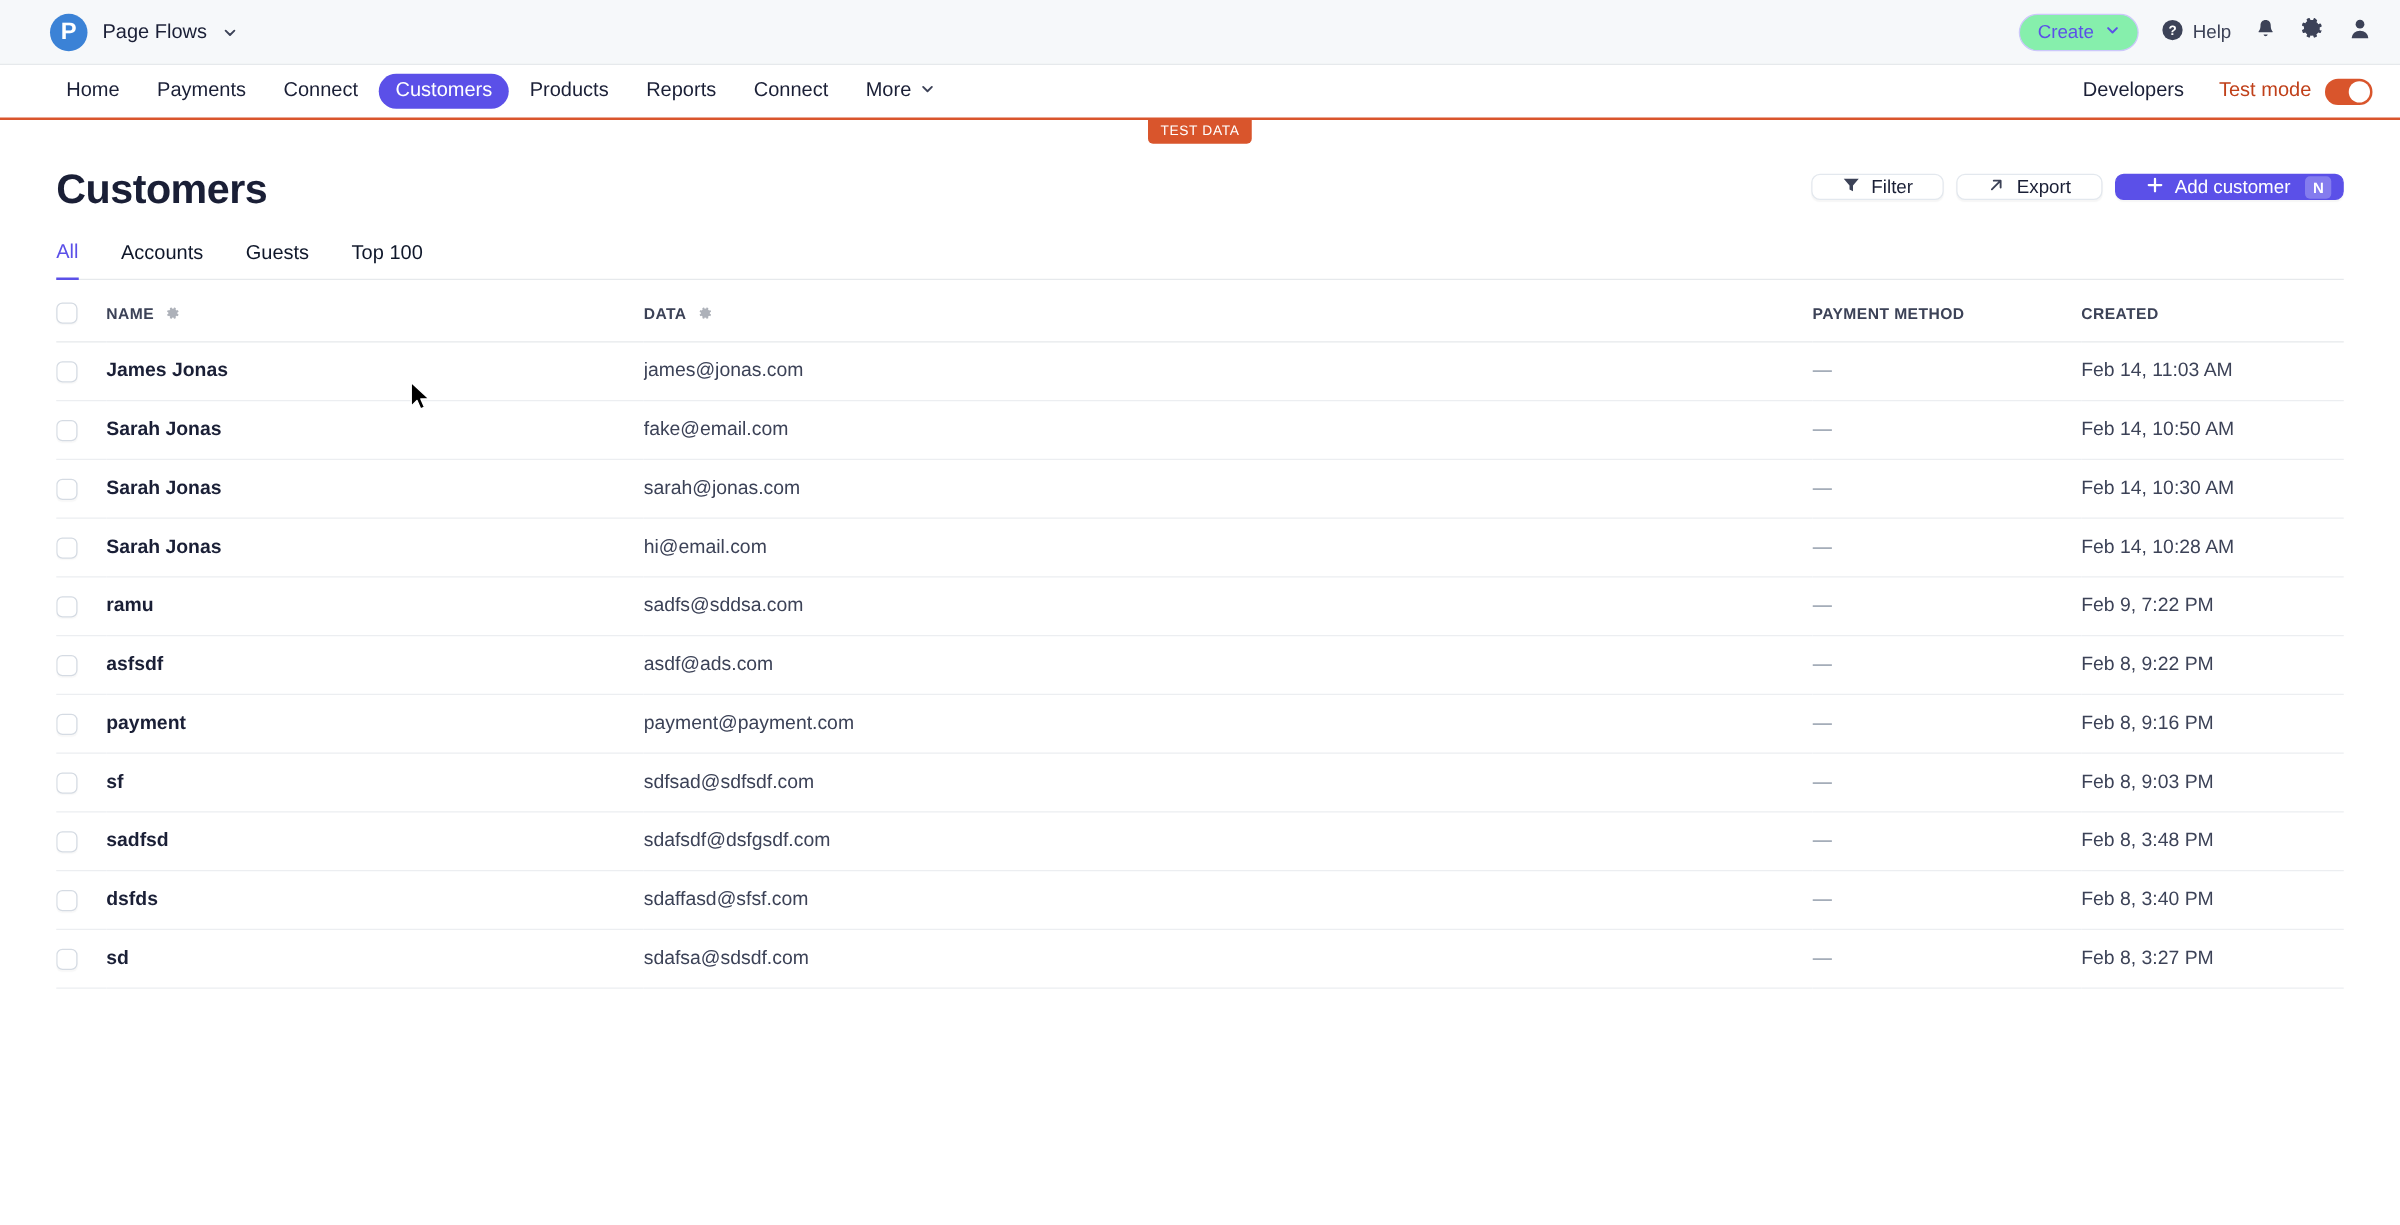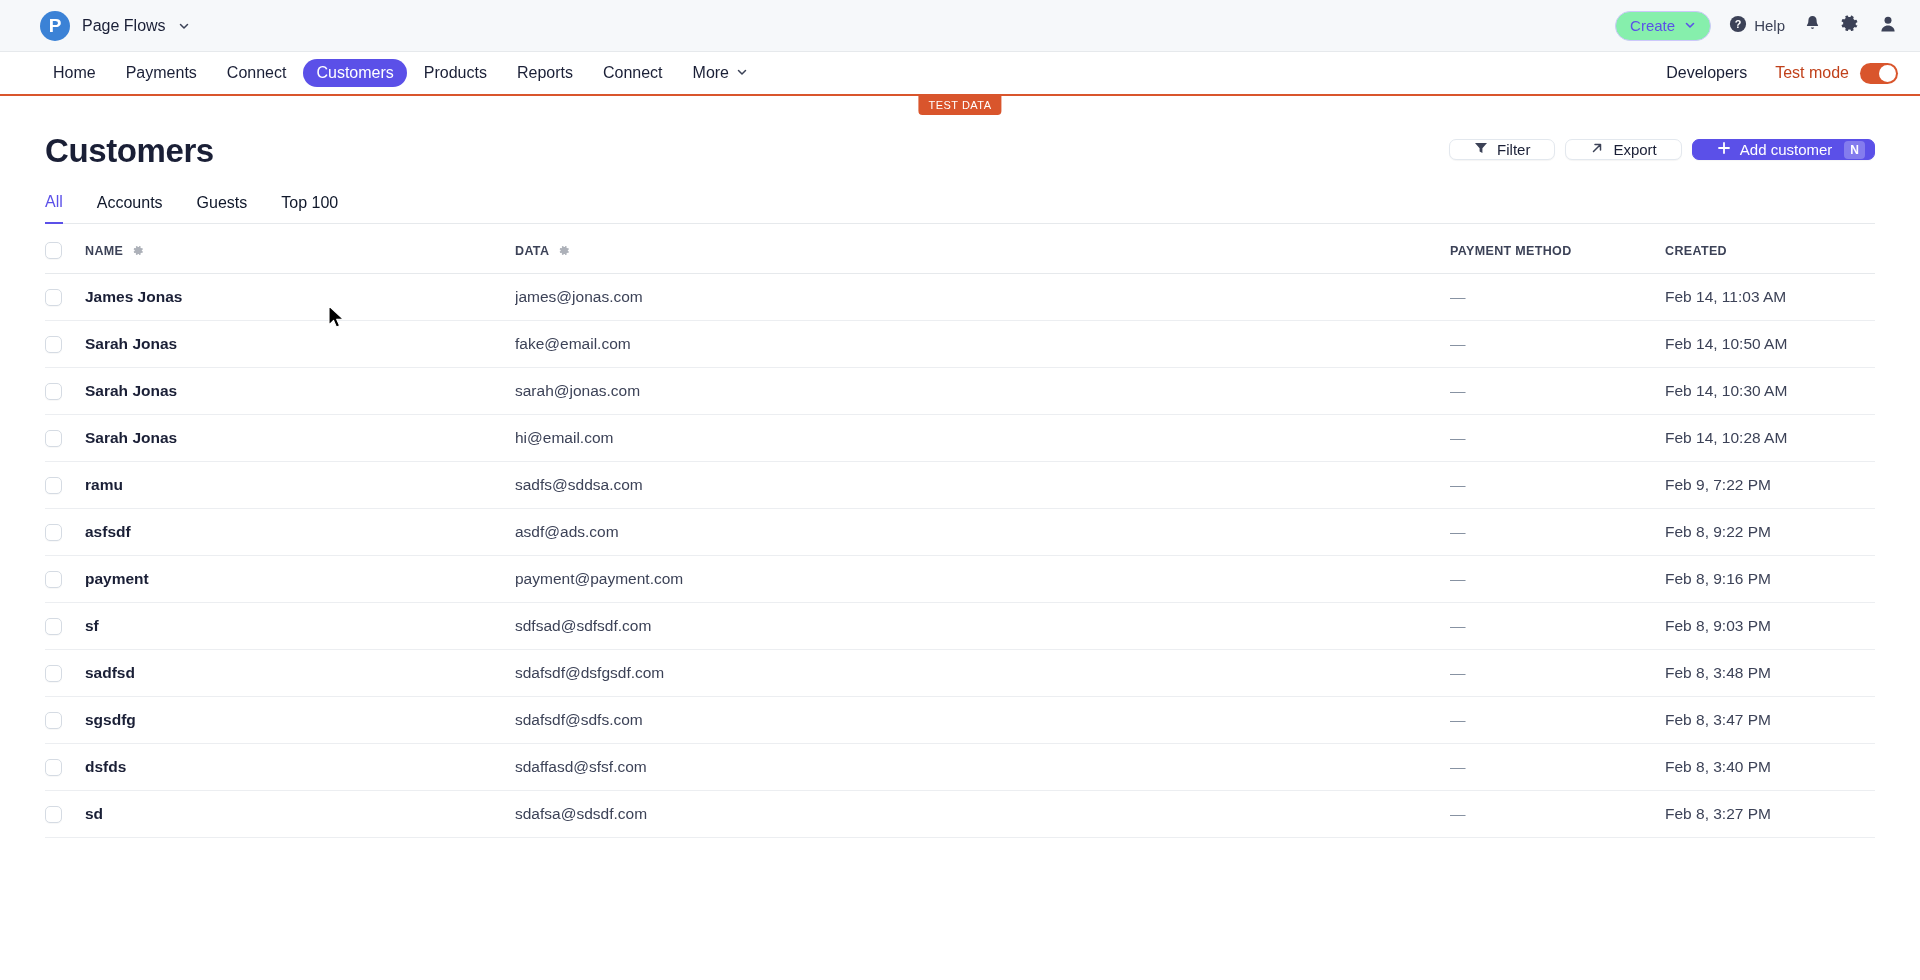--- a/index.html
+++ b/index.html
@@ -426,29 +426,20 @@
           </td>
           <td class="name">sadfsd</td>
           <td>sdafsdf@dsfgsdf.com</td>
           <td class="dash">—</td>
           <td>Feb 8, 3:48 PM</td>
         </tr>
         <tr>
           <td>
             <span class="chk"></span>
           </td>
-          <td class="name">sgsdfg</td>
-          <td>sdafsdf@sdfs.com</td>
-          <td class="dash">—</td>
-          <td>Feb 8, 3:47 PM</td>
-        </tr>
-        <tr>
-          <td>
-            <span class="chk"></span>
-          </td>
           <td class="name">dsfds</td>
           <td>sdaffasd@sfsf.com</td>
           <td class="dash">—</td>
           <td>Feb 8, 3:40 PM</td>
         </tr>
         <tr>
           <td>
             <span class="chk"></span>
           </td>
           <td class="name">sd</td>

